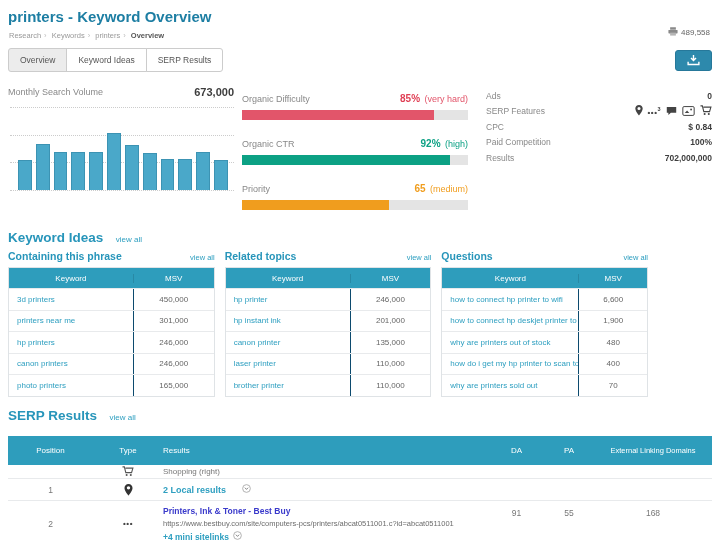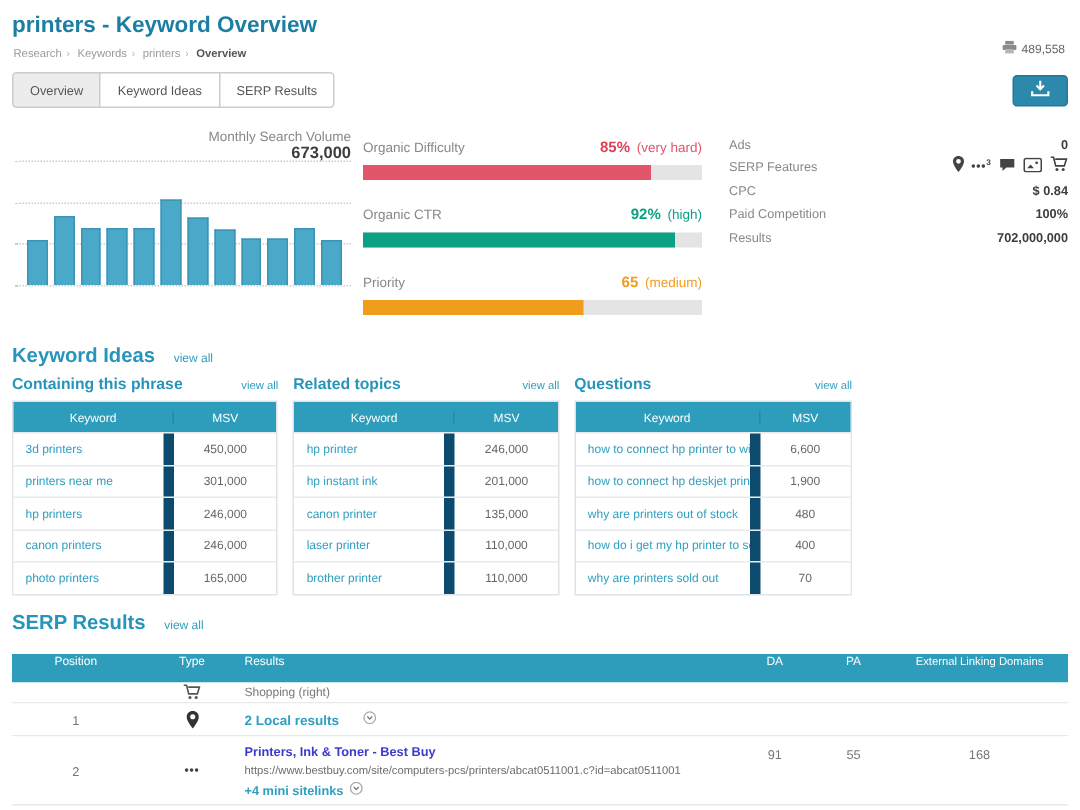--- a/index.html
+++ b/index.html
@@ -28,21 +28,21 @@
   .tab:last-child { border-radius:0 3px 3px 0; }
   .tab.active { background:#ececec; }
   .dl-btn {
     right:8px; top:50px; width:37px; height:21px; background:#2d89ac; border:1px solid #26789a;
     border-radius:3px; display:flex; align-items:center; justify-content:center; cursor:pointer;
   }
 
   
   .metrics { left:0; top:86px; width:720px; height:112px; }
   .m-col1 { position:absolute; left:8px; top:0; width:226px; }
-  .m-head { display:flex; justify-content:space-between; align-items:flex-end;flex-direction:column; }
+  .m-head { display:flex; justify-content:space-between; align-items:center; }
   .m-label { font-size:9px; color:#888; }
   .m-value { font-size:11px; font-weight:bold; color:#3d3d3d; }
   .msv-chart { position:absolute; left:0; top:21px; width:226px; height:83px; }
   .gridline { position:absolute; left:2px; right:0; border-top:1px dotted #ccc; height:0; }
   .msv-bars { position:absolute; left:10px; right:6px; bottom:0; display:flex; align-items:flex-end; gap:4px; }
   .msv-bar { flex:1; background:#4aa8c9; border:1px solid #3c93b3; border-bottom:none; }
 
   .m-col2 { position:absolute; left:242px; top:2px; width:226px; }
   .metric-group { margin-bottom:13px; }
   .metric-top { display:flex; justify-content:space-between; align-items:baseline; margin-bottom:4px; }
@@ -56,40 +56,40 @@
   .stat-label { font-size:8.5px; color:#888; }
   .stat-value { font-size:8.5px; font-weight:bold; color:#3d3d3d; }
   .feature-icons { display:flex; align-items:center; gap:5px; }
   .more-glyph { font-size:8px; color:#444; letter-spacing:0.5px; font-weight:bold; }
   .more-glyph sup { font-size:5.5px; }
 
   
   .ideas { left:0; top:228px; width:720px; }
   .h2 { font-size:13.5px; font-weight:bold; color:#2795ba; display:inline-block; }
   .view-all { font-size:8px; color:#2e9fc0; margin-left:8px; cursor:pointer; }
-  .ideas-cols { position:absolute; left:8px; top:22px; width:560px; display:flex; gap:10px; }
+  .ideas-cols { position:absolute; left:8px; top:22px; width:640px; display:flex; gap:10px; }
   .ideas-col { width:228px; }
   .h3-row { display:flex; justify-content:space-between; align-items:baseline; margin-bottom:5px; }
   .h3 { font-size:10.5px; font-weight:bold; color:#2795ba; }
   .h3-row .view-all { margin-left:0; font-size:7.5px; }
   .kw-table { border:1px solid #dfe3e6; }
   .kw-thead { display:flex; background:#2e9dbc; color:#fff; height:20px; align-items:center; }
   .kw-th { font-size:8px; text-align:center; }
   .kw-th.kcol { width:61%; border-right:1px solid rgba(0,0,0,0.12); }
   .kw-th.vcol { width:39%; }
   .ideas-col:nth-child(3) .kw-th.kcol, .ideas-col:nth-child(3) .cell-kw { width:67%; }
   .ideas-col:nth-child(3) .kw-th.vcol, .ideas-col:nth-child(3) .cell-msv { width:33%; }
   .kw-row { display:flex; height:21.5px; align-items:center; border-top:1px solid #e8eaec; background:#fff; }
-  .cell-kw { width:61%; font-size:8px; color:#2e9fc0; padding-left:8px; white-space:nowrap; overflow:hidden; cursor:pointer; border-right:7px solid #0c4a6e; align-self:stretch; display:flex; align-items:center; }
+  .cell-kw { width:61%; font-size:8px; color:#2e9fc0; padding-left:8px; white-space:nowrap; overflow:hidden; cursor:pointer; border-right:1px solid #0c4a6e; align-self:stretch; display:flex; align-items:center; }
   .cell-msv { width:39%; font-size:8px; color:#666; text-align:center; }
 
   
   .serp { left:0; top:406px; width:720px; }
   .serp-table { position:absolute; left:8px; top:30px; width:704px; }
-  .serp-thead { display:flex; background:#2e9dbc; color:#fff; height:19px; align-items:flex-start; }
+  .serp-thead { display:flex; background:#2e9dbc; color:#fff; height:29px; align-items:center; }
   .s-th { font-size:8px; }
   .col-pos { width:85px; text-align:center; }
   .col-type { width:70px; text-align:center; }
   .col-res { flex:1; text-align:left; }
   .col-da { width:55px; text-align:center; }
   .col-pa { width:50px; text-align:center; }
   .col-eld { width:118px; text-align:center; font-size:7.5px; }
   .serp-row { display:flex; border-bottom:1px solid #e8eaec; background:#fff; }
   .s-cell { display:flex; align-items:center; }
   .row-shopping { height:14px; }

